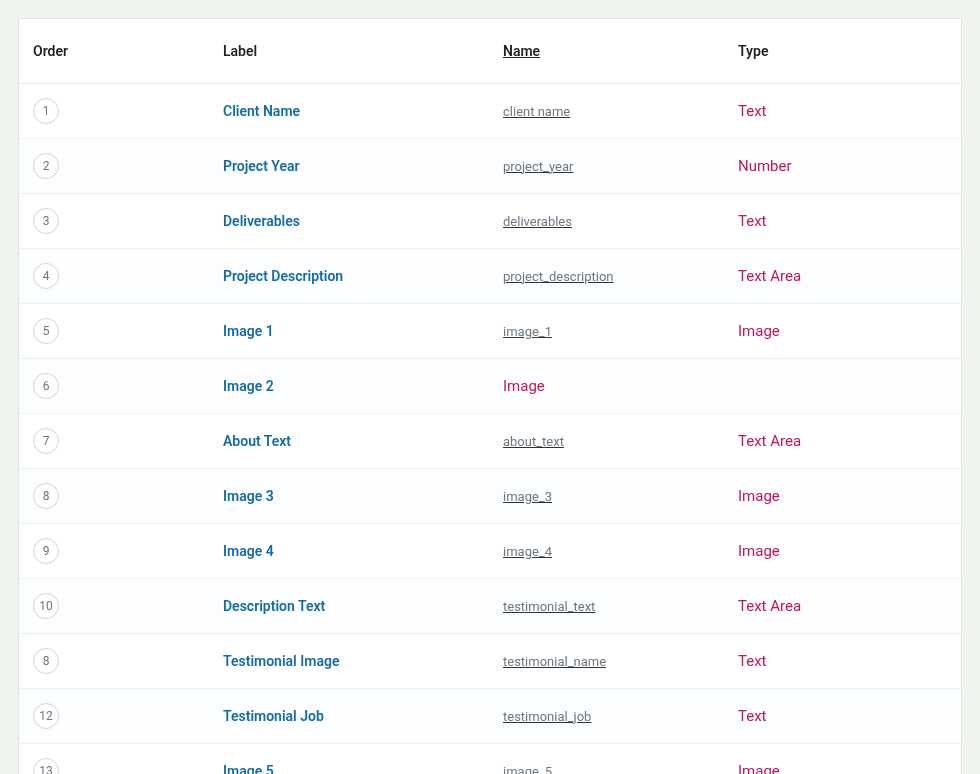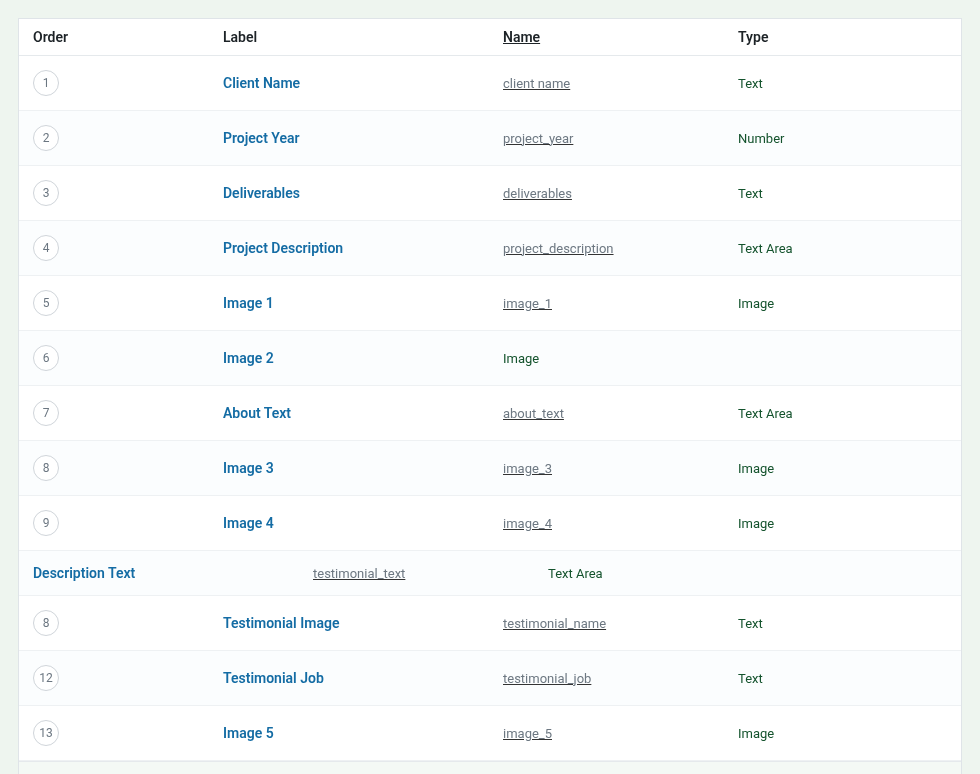--- a/index.html
+++ b/index.html
@@ -9,21 +9,21 @@
     padding: 18px;
     font-size: 13px;
     color: #333;
   }
   .panel {
     background: #fff;
     border: 1px solid #dfe4e8;
   }
   .header-row {
     display: flex;
-    padding: 10px 14px;
+    padding: 24px 14px;
     border-bottom: 1px solid #e5e9ec;
     font-weight: 600;
     color: #1d2327;
     font-size: 14px;
   }
   .col-order { width: 190px; flex-shrink: 0; }
   .col-label { width: 280px; flex-shrink: 0; }
   .col-name  { width: 235px; flex-shrink: 0; text-decoration: underline; }
   .col-type  { flex: 1; }
   .row {
@@ -49,21 +49,21 @@
     cursor: move;
   }
   .label-link {
     color: #146ca4;
     font-weight: 600;
     font-size: 14px;
     text-decoration: none;
     cursor: pointer;
   }
   .name-text { color: #6d7882; font-size: 13px; }
-  .type-text { color: #14532d; font-size: 13px; }
+  .type-text { color: #be185d; font-size: 15px; }
   .footer {
     background: #f4f9f5;
     padding: 12px 14px;
     display: flex;
     justify-content: flex-end;
     border-top: 1px solid #e5e9ec;
   }
 </style>
 </head>
 <body>
@@ -195,20 +195,23 @@
       <a class="label-link">Image 4</a>
     </div>
     <div class="col-name">
       <span class="name-text">image_4</span>
     </div>
     <div class="col-type">
       <span class="type-text">Image</span>
     </div>
   </div>
       <div class="row">
+    <div class="col-order">
+      <div class="order-badge">10</div>
+    </div>
     <div class="col-label">
       <a class="label-link">Description Text</a>
     </div>
     <div class="col-name">
       <span class="name-text">testimonial_text</span>
     </div>
     <div class="col-type">
       <span class="type-text">Text Area</span>
     </div>
   </div>

